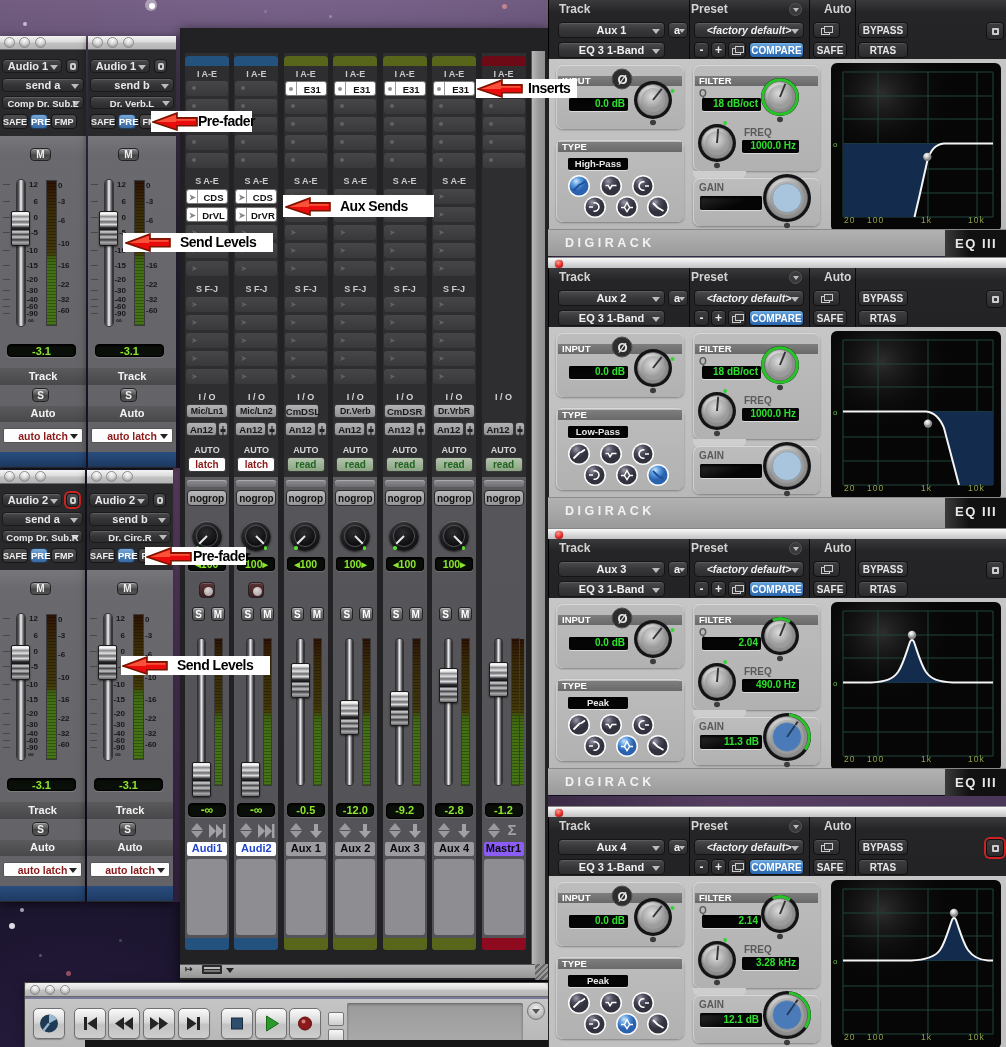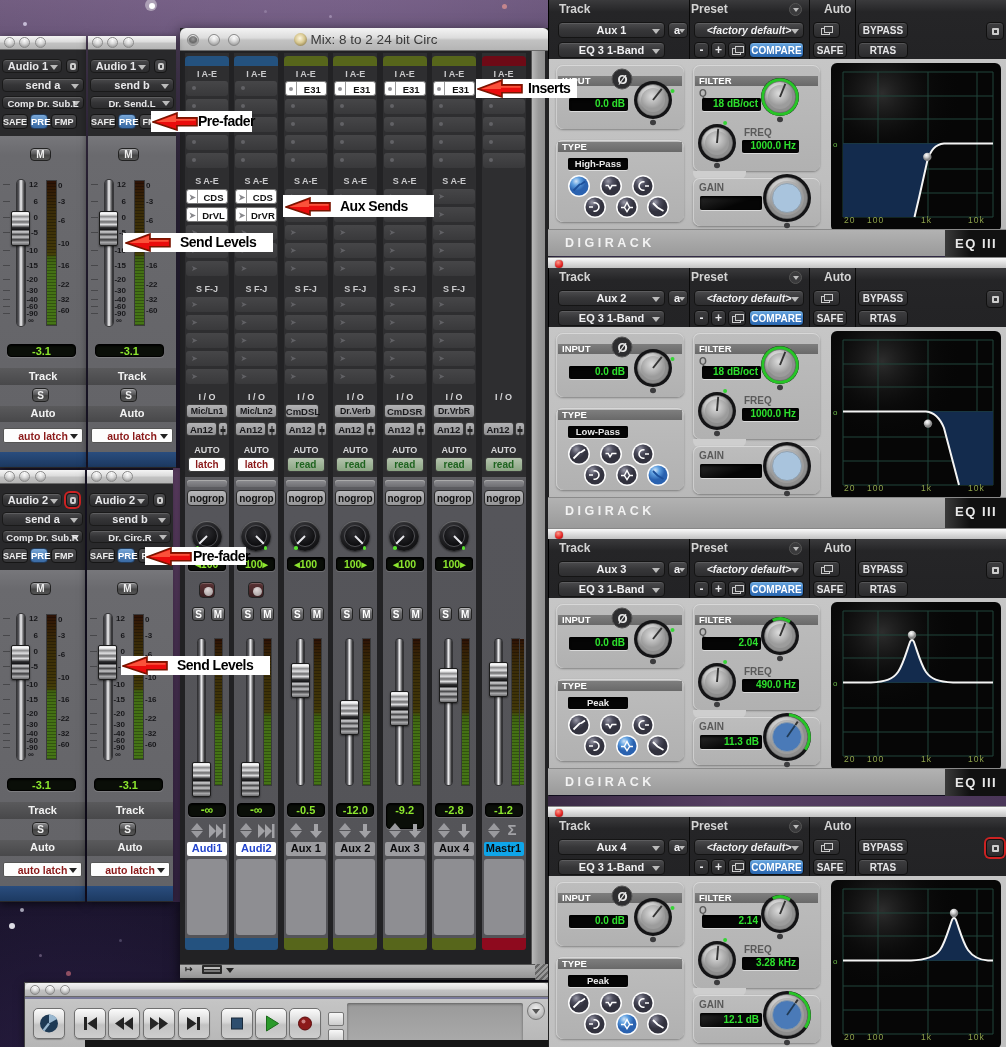--- a/index.html
+++ b/index.html
@@ -157,21 +157,21 @@
       <div class="tl" style="left:19.0px;top:1px"></div>
       <div class="tl" style="left:34.5px;top:1px"></div>
     </div>
     <div class="ddn" style="left:2px;top:23px;width:60px;height:14px;font-size:11px;line-height:13px;text-indent:-8px">Audio 1<div class="dar" style="right:3px;top:5px"></div></div>
     <div class="sbt" style="left:66px;top:23px;width:13px;height:14px;">
       <div class="ab" style="left:3px;top:3px;width:6px;height:7px;border:2px solid #ccc;border-radius:2px"></div>
     </div>
     <div class="ddn" style="left:2px;top:42px;width:84px;height:14px;font-size:11px;line-height:13px">send b<div class="dar" style="right:4px;top:5px"></div></div>
     <div class="ddn" style="left:2px;top:60px;width:84px;height:13px;font-size:9.5px;line-height:12px">
       <div class="dar" style="right:3px;top:4px"></div>
-      <div class="ab" style="left:0;top:0.5px;width:100%">Dr. Send.L</div>
+      <div class="ab" style="left:0;top:0.5px;width:100%">Dr. Verb.L</div>
     </div>
     <div class="sbt" style="left:2px;top:78px;width:26px;height:15px;font-size:9px;line-height:14px">SAFE</div>
     <div class="sbt pre-on" style="left:30px;top:78px;width:18px;height:15px;font-size:9.5px;line-height:14px">PRE</div>
     <div class="sbt" style="left:51px;top:78px;width:26px;height:15px;font-size:9px;line-height:14px">FMP</div>
     <div class="ab gpanel" style="left:0;top:100px;width:88px;height:316px"></div>
     <div class="mbtn" style="left:30px;top:112px;width:21px;height:13px;font-size:10px;line-height:12px">M</div>
     <div class="ab" style="left:3px;top:147.5px;width:7px;height:1px;background:#47474a"></div>
     <div class="ab" style="left:24px;top:143.5px;width:14px;color:#17171a;font-weight:bold;font-size:8px;text-align:right">12</div>
     <div class="ab" style="left:3px;top:164.9px;width:7px;height:1px;background:#47474a"></div>
     <div class="ab" style="left:24px;top:160.9px;width:14px;color:#17171a;font-weight:bold;font-size:8px;text-align:right">6</div>
@@ -352,27 +352,20 @@
     <div class="fcap" style="left:11px;top:175.3px"></div>
     <div class="ab" style="left:47px;top:145px;width:9px;height:144px;background:repeating-linear-gradient(0deg,rgba(0,0,0,.28) 0 1px,rgba(0,0,0,0) 1px 3px),linear-gradient(#2d1206 0,#331c06 6%,#3a2c08 20%,#413608 46%,#454008 51%,#3f6010 53%,#447014 60%,#457516 100%);box-shadow:0 0 0 1px #3a3a3c"></div>
     <div class="lcd" style="left:7px;top:308px;width:69px;height:13px;font-size:11px;line-height:12px">-3.1</div>
     <div class="gbar" style="left:0px;top:332px;width:86px;height:17px;font-size:11px;line-height:16px">Track</div>
     <div class="mbtn" style="left:32px;top:352px;width:17px;height:14px;font-size:10px;line-height:13px">S</div>
     <div class="gbar" style="left:0px;top:370px;width:86px;height:16px;font-size:11px;line-height:15px">Auto</div>
     <div class="wdd" style="left:3px;top:392px;width:80px;height:15px;font-size:10.5px;line-height:14px">auto latch<div class="ab" style="right:4px;top:5px;width:0;height:0;border-left:4px solid transparent;border-right:4px solid transparent;border-top:5px solid #222"></div></div>
     <div class="ab" style="left:0;top:416px;width:86px;height:15px;background:linear-gradient(#2a4d7e,#1d3a62)"></div>
   </div>
 <div class="ab" style="left:180px;top:28px;width:369px;height:952px;background:#222224;box-shadow:0 3px 12px rgba(0,0,0,.7);z-index:2">
-    <div class="ab titlebar" style="left:0;top:0;width:369px;height:23px;border-radius:6px 6px 0 0">
-      <div class="tl" style="left:7px;top:6px;width:12px;height:12px;background:radial-gradient(circle at 50% 40%,#9a9a9a,#6a6a6a 45%,#b8b8b8 80%);"></div>
-      <div class="tl" style="left:27.5px;top:6px;width:12px;height:12px;"></div>
-      <div class="tl" style="left:48px;top:6px;width:12px;height:12px;"></div>
-      <div class="ab" style="left:114px;top:5px;width:13px;height:13px;border-radius:50%;background:radial-gradient(circle at 45% 40%,#fdf6e0,#d8c890 45%,#9a8a5a 75%,#6a6050)"></div>
-      <div class="ab" style="left:94px;top:4px;width:200px;text-align:center;font-size:13.5px;font-weight:normal;color:#3a3a3a">Mix: 8 to 2 24 bit Circ</div>
-    </div>
     <div class="ab" style="left:351px;top:23px;width:14px;height:914px;background:linear-gradient(90deg,#b8b8b8,#9a9a9a 50%,#8e8e8e);border-left:1px solid #555"></div>
     <div class="ab" style="left:0px;top:936px;width:369px;height:14px;background:linear-gradient(#b4b4b4,#989898);border-top:1px solid #555"></div>
     <div class="ab" style="left:5px;top:936px;width:10px;height:10px;color:#222;font-weight:bold;font-size:9px">↦</div>
     <div class="ab" style="left:22px;top:937px;width:20px;height:9px;background:#2a2a2a;border-radius:1px">
       <div class="ab" style="left:2px;top:2px;width:16px;height:2px;background:#bbb"></div>
       <div class="ab" style="left:2px;top:5px;width:16px;height:2px;background:#777"></div>
     </div>
     <div class="ab" style="left:46px;top:940px;width:0;height:0;border-left:4px solid transparent;border-right:4px solid transparent;border-top:5px solid #222"></div>
     <div class="ab" style="left:355px;top:936px;width:14px;height:16px;background:repeating-linear-gradient(135deg,#999 0 2px,#666 2px 4px)"></div>
     <div class="ab" style="left:5.0px;top:25px;width:44px;height:424px;background:#2e2e30"></div>
@@ -737,21 +730,21 @@
     <div class="ab" style="left:209.2px;top:493px;width:30px;height:30px;border-radius:50%;background:radial-gradient(circle at 40% 30%,#3a3a3e,#141416 70%);box-shadow:0 1px 2px rgba(0,0,0,.6), inset 0 1px 1px rgba(255,255,255,.35)"></div>
     <div class="ab" style="left:213.2px;top:497px;width:22px;height:22px;border-radius:50%;background:radial-gradient(circle at 45% 35%,#2e2e32,#0c0c0e 75%);border:1px solid #505054"></div>
     <div class="ab" style="left:223.2px;top:497px;width:2px;height:11px;background:#e8e8ec;transform:rotate(-135deg);transform-origin:50% 100%"></div>
     <div class="ab" style="left:213.2px;top:518px;width:3.5px;height:3.5px;border-radius:50%;background:#58e030"></div>
     <div class="lcd" style="left:205.7px;top:529px;width:38px;height:14px;font-size:10.5px;line-height:13px;border-radius:3px">◂100</div>
     <div class="smb" style="left:209.7px;top:579px;width:13px;height:14px;font-size:10px;line-height:13px">S</div>
     <div class="smb" style="left:228.7px;top:579px;width:14px;height:14px;font-size:10px;line-height:13px">M</div>
     <div class="ftrack" style="left:215.7px;top:611px;height:146px;width:7px"></div>
     <div class="ab" style="left:232.7px;top:611px;width:7px;height:146px;background:repeating-linear-gradient(0deg,rgba(0,0,0,.28) 0 1px,rgba(0,0,0,0) 1px 3px),linear-gradient(#2d1206 0,#331c06 5%,#3a2c08 18%,#413608 46%,#454008 50%,#3f6010 53%,#447014 60%,#457516 100%);box-shadow:0 0 0 1px #3a3a3c"></div>
     <div class="fcap" style="left:209.7px;top:662.5px;width:19px"></div>
-    <div class="lcd" style="left:205.7px;top:775px;width:38px;height:26px;font-size:11px;line-height:13px">-9.2</div>
+    <div class="lcd" style="left:205.7px;top:775px;width:38px;height:16px;font-size:11px;line-height:13px">-9.2</div>
     <div class="ab" style="left:208.7px;top:795px;width:0;height:0;border-left:6px solid transparent;border-right:6px solid transparent;border-bottom:7px solid #9a9a9e"></div>
     <div class="ab" style="left:208.7px;top:803px;width:0;height:0;border-left:6px solid transparent;border-right:6px solid transparent;border-top:7px solid #9a9a9e"></div>
     <svg class="ab" style="left:227.7px;top:795px" width="16" height="16">
       <path d="M5,1 L9,1 L9,8 L13,8 L7,15 L1,8 L5,8 Z" fill="#a2a2a6"></path>
     </svg>
     <div class="ab" style="left:204.7px;top:814px;width:40px;height:14px;background:#9c9ca0;border-radius:2px;color:#0a0a0c;font-weight:bold;font-size:11px;text-align:center;line-height:13px">Aux 3</div>
     <div class="ab" style="left:204.7px;top:831px;width:40px;height:76px;background:#8e8e92;border-radius:3px"></div>
     <div class="ab" style="left:202.7px;top:910px;width:44px;height:12px;border-radius:0 0 3px 3px;background:#57661b"></div>
     <div class="ab" style="left:252.1px;top:25px;width:44px;height:424px;background:#2e2e30"></div>
     <div class="ab" style="left:252.1px;top:449px;width:44px;height:381px;background:linear-gradient(#5e5e62,#55555a 8%,#545458)"></div>
@@ -851,21 +844,21 @@
     <div class="ab" style="left:303.5px;top:452px;width:40px;height:7px;border-radius:3px;background:linear-gradient(#8e8e92,#6e6e72);box-shadow:inset 0 1px 0 #aaa"></div>
     <div class="nogrop" style="left:303.5px;top:462px;width:40px;height:16px;font-size:10px;line-height:15px">nogrop</div>
     <div class="ftrack" style="left:314.5px;top:611px;height:146px;width:7px"></div>
     <div class="ab" style="left:331.5px;top:611px;width:7px;height:146px;background:repeating-linear-gradient(0deg,rgba(0,0,0,.28) 0 1px,rgba(0,0,0,0) 1px 3px),linear-gradient(#2d1206 0,#331c06 5%,#3a2c08 18%,#413608 46%,#454008 50%,#3f6010 53%,#447014 60%,#457516 100%);box-shadow:0 0 0 1px #3a3a3c"></div>
     <div class="ab" style="left:339.5px;top:611px;width:4px;height:146px;background:repeating-linear-gradient(0deg,rgba(0,0,0,.28) 0 1px,rgba(0,0,0,0) 1px 3px),linear-gradient(#2d1206 0,#331c06 5%,#3a2c08 18%,#413608 46%,#454008 50%,#3f6010 53%,#447014 60%,#457516 100%)"></div>
     <div class="fcap" style="left:308.5px;top:633.5px;width:19px"></div>
     <div class="lcd" style="left:304.5px;top:775px;width:38px;height:14px;font-size:11px;line-height:13px">-1.2</div>
     <div class="ab" style="left:307.5px;top:795px;width:0;height:0;border-left:6px solid transparent;border-right:6px solid transparent;border-bottom:7px solid #9a9a9e"></div>
     <div class="ab" style="left:307.5px;top:803px;width:0;height:0;border-left:6px solid transparent;border-right:6px solid transparent;border-top:7px solid #9a9a9e"></div>
     <div class="ab" style="left:327.5px;top:793px;color:#a2a2a6;font-size:15px;font-weight:bold">Σ</div>
-    <div class="ab" style="left:303.5px;top:814px;width:40px;height:14px;background:#0ea5e9;border-radius:2px;color:#0a0a0c;font-weight:bold;font-size:11px;text-align:center;line-height:13px">Mastr1</div>
+    <div class="ab" style="left:303.5px;top:814px;width:40px;height:14px;background:#8b5cf6;border-radius:2px;color:#0a0a0c;font-weight:bold;font-size:11px;text-align:center;line-height:13px">Mastr1</div>
     <div class="ab" style="left:303.5px;top:831px;width:40px;height:76px;background:#8e8e92;border-radius:3px"></div>
     <div class="ab" style="left:301.5px;top:910px;width:44px;height:12px;border-radius:0 0 3px 3px;background:#8e0a1e"></div>
   </div>
 <div class="ab" style="left:24px;top:982px;width:525px;height:65px;background:linear-gradient(#d4d4d4,#c4c4c4 30%,#b6b6b6);box-shadow:0 2px 8px rgba(0,0,0,.5);z-index:4;border:1px solid #444;border-bottom:none">
     <div class="ab titlebar" style="left:0;top:0;width:523px;height:14px;border-radius:5px 5px 0 0">
       <div class="tl" style="left:5px;top:2px;width:10px;height:10px"></div>
       <div class="tl" style="left:20px;top:2px;width:10px;height:10px"></div>
       <div class="tl" style="left:35px;top:2px;width:10px;height:10px"></div>
     </div>
     <div class="ab" style="left:0;top:14px;width:523px;height:2px;background:#7a7a9a"></div>

